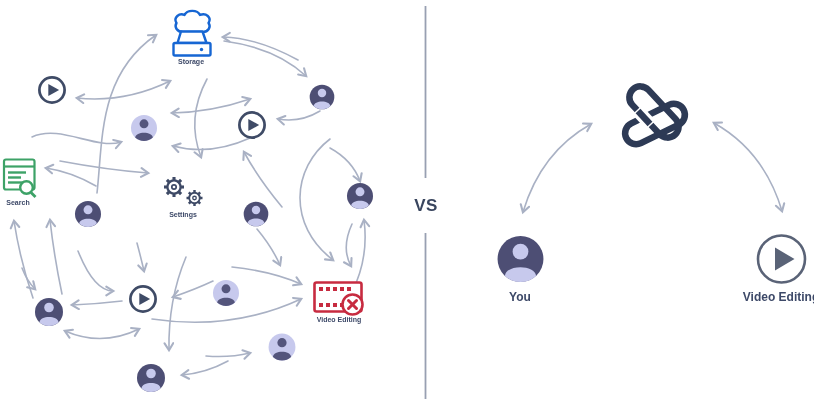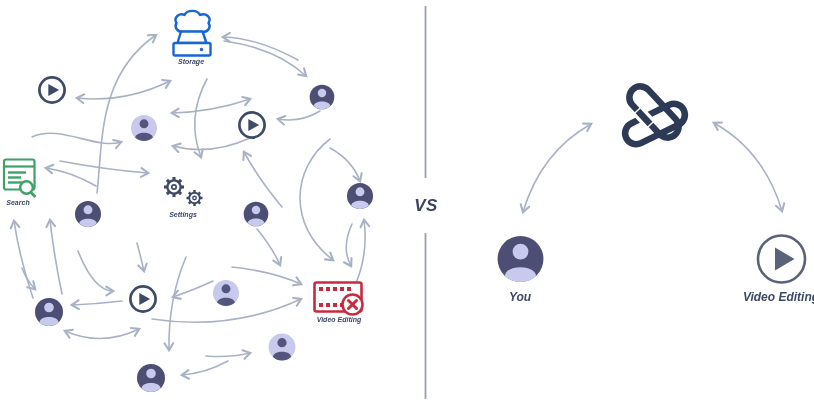--- a/index.html
+++ b/index.html
@@ -1,17 +1,17 @@
 <!DOCTYPE html>
 <html><head>
 <meta charset="utf-8">
 <style>
   html,body{margin:0;padding:0;background:#fff;}
   .stage{position:relative;width:814px;height:406px;background:#fff;overflow:hidden;
-         font-family:"Liberation Sans",sans-serif;font-style:italic;}
+         font-family:"Liberation Sans",sans-serif;}
   svg text{font-family:"Liberation Sans",sans-serif;}
   .lbl-s{font-size:7px;font-weight:bold;fill:#3d4968;}
   .lbl-l{font-size:12px;font-weight:bold;fill:#3d4968;}
   .vs{font-size:17px;font-weight:bold;fill:#39455e;letter-spacing:.5px;}
   .arrow{stroke:#a9b1c4;stroke-width:1.6;fill:none;stroke-linecap:round;}
 </style>
 </head>
 <body>
 
 <div class="stage">

